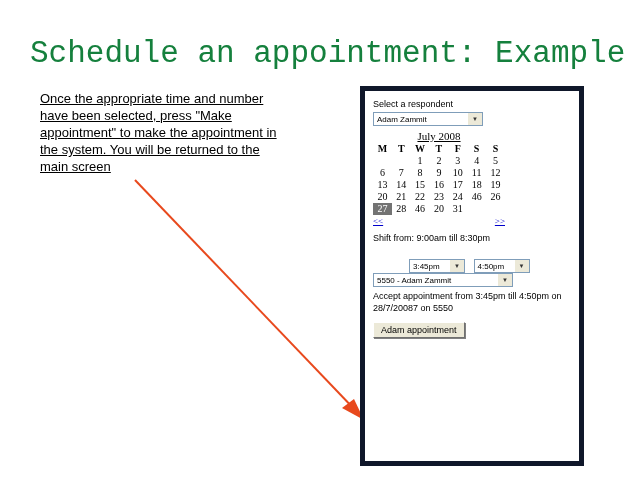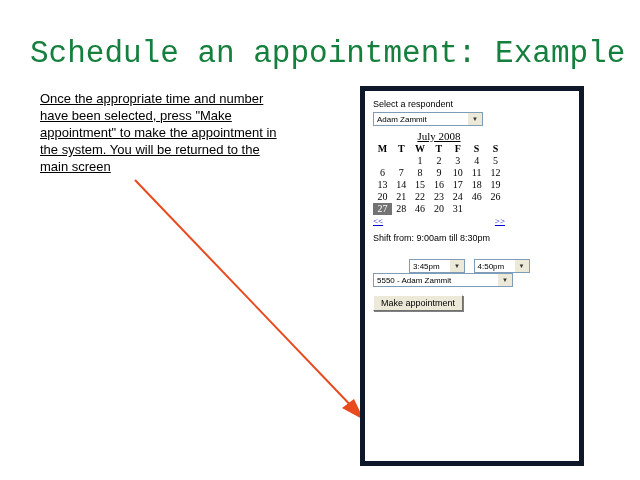--- a/index.html
+++ b/index.html
@@ -292,19 +292,20 @@
           <span>4:50pm</span>
           <span class="arrow">▼</span>
         </span>
       </div>
 
       <div class="sel phone">
         <span>5550 - Adam Zammit</span>
         <span class="arrow">▼</span>
       </div>
 
-
-      <div class="btn">Make appointment</div>
+      <div class="apptxt">Accept appointment from 3:45pm till 4:50pm on 28/7/20087 on 5550</div>
+
+      <div class="btn">Adam appointment</div>
 
     </div>
   </div>
 
 </div>
 
 </body></html>

